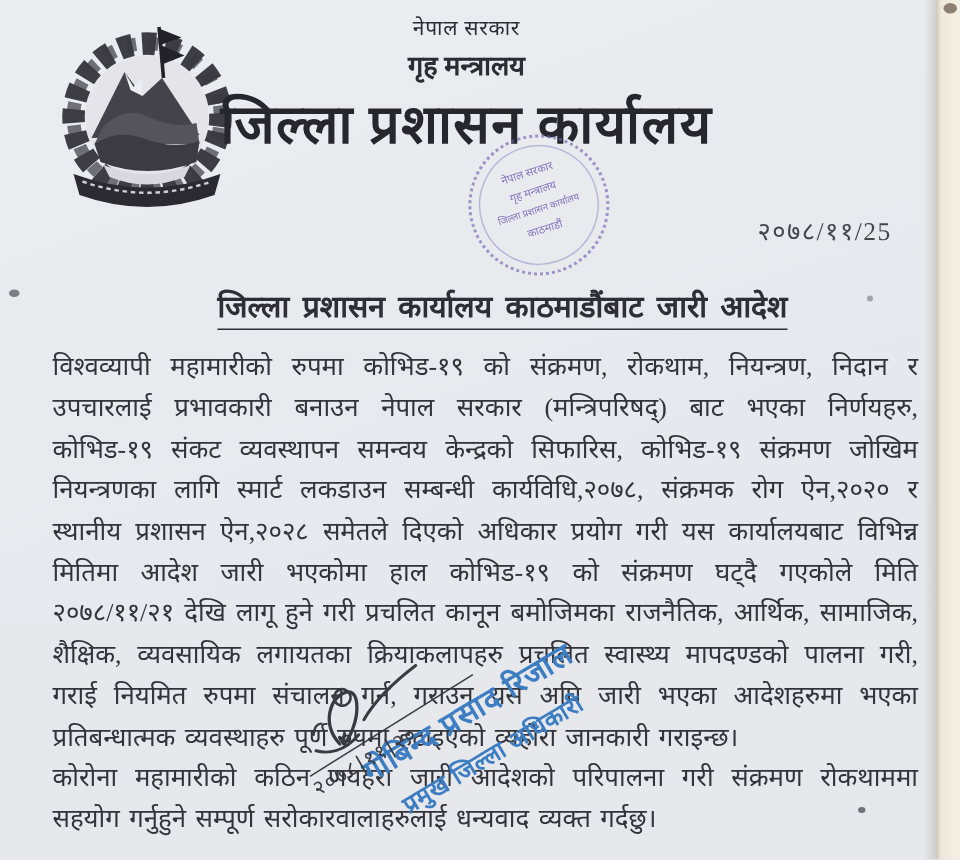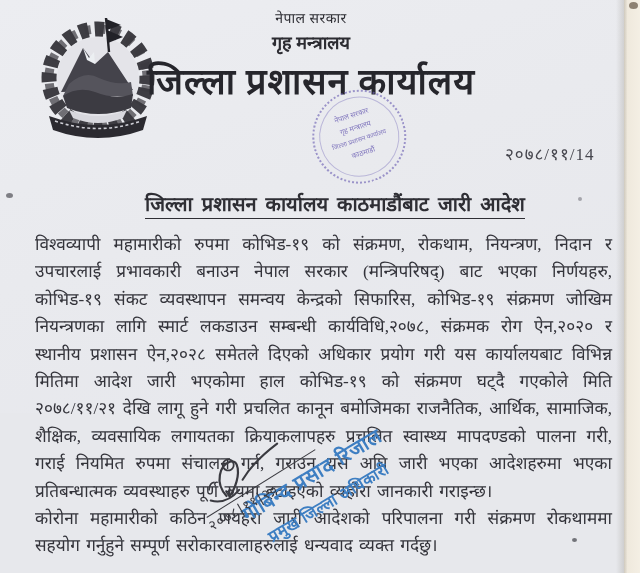--- a/index.html
+++ b/index.html
@@ -99,21 +99,21 @@
     <div class="seal-ring"></div>
     <div class="seal-ring2"></div>
     <div class="seal-txt">
       <div>नेपाल सरकार</div>
       <div class="s2">गृह मन्त्रालय</div>
       <div class="s3">जिल्ला प्रशासन कार्यालय</div>
       <div class="s2">काठमाडौं</div>
     </div>
   </div>
 
-  <div class="issue-date">२०७८/११/14</div>
+  <div class="issue-date">२०७८/११/25</div>
 
   <div class="subject">
     <span>जिल्ला प्रशासन कार्यालय काठमाडौंबाट जारी आदेश</span>
   </div>
 
   <div class="body-block">
     <p>विश्वव्यापी महामारीको रुपमा कोभिड-१९ को संक्रमण, रोकथाम, नियन्त्रण, निदान र उपचारलाई प्रभावकारी बनाउन नेपाल सरकार (मन्त्रिपरिषद्) बाट भएका निर्णयहरु, कोभिड-१९ संकट व्यवस्थापन समन्वय केन्द्रको सिफारिस, कोभिड-१९ संक्रमण जोखिम नियन्त्रणका लागि स्मार्ट लकडाउन सम्बन्धी कार्यविधि,२०७८, संक्रमक रोग ऐन,२०२० र स्थानीय प्रशासन ऐन,२०२८ समेतले दिएको अधिकार प्रयोग गरी यस कार्यालयबाट विभिन्न मितिमा आदेश जारी भएकोमा हाल कोभिड-१९ को संक्रमण घट्दै गएकोले मिति २०७८/११/२१ देखि लागू हुने गरी प्रचलित कानून बमोजिमका राजनैतिक, आर्थिक, सामाजिक, शैक्षिक, व्यवसायिक लगायतका क्रियाकलापहरु प्रचलित स्वास्थ्य मापदण्डको पालना गरी, गराई नियमित रुपमा संचालन गर्न, गराउन यस अघि जारी भएका आदेशहरुमा भएका प्रतिबन्धात्मक व्यवस्थाहरु पूर्ण रुपमा हटाइएको व्यहोरा जानकारी गराइन्छ।</p>
     <p>कोरोना महामारीको कठिन णयहरा जारी आदेशको परिपालना गरी संक्रमण रोकथाममा सहयोग गर्नुहुने सम्पूर्ण सरोकारवालाहरुलाई धन्यवाद व्यक्त गर्दछु।</p>
   </div>
 

